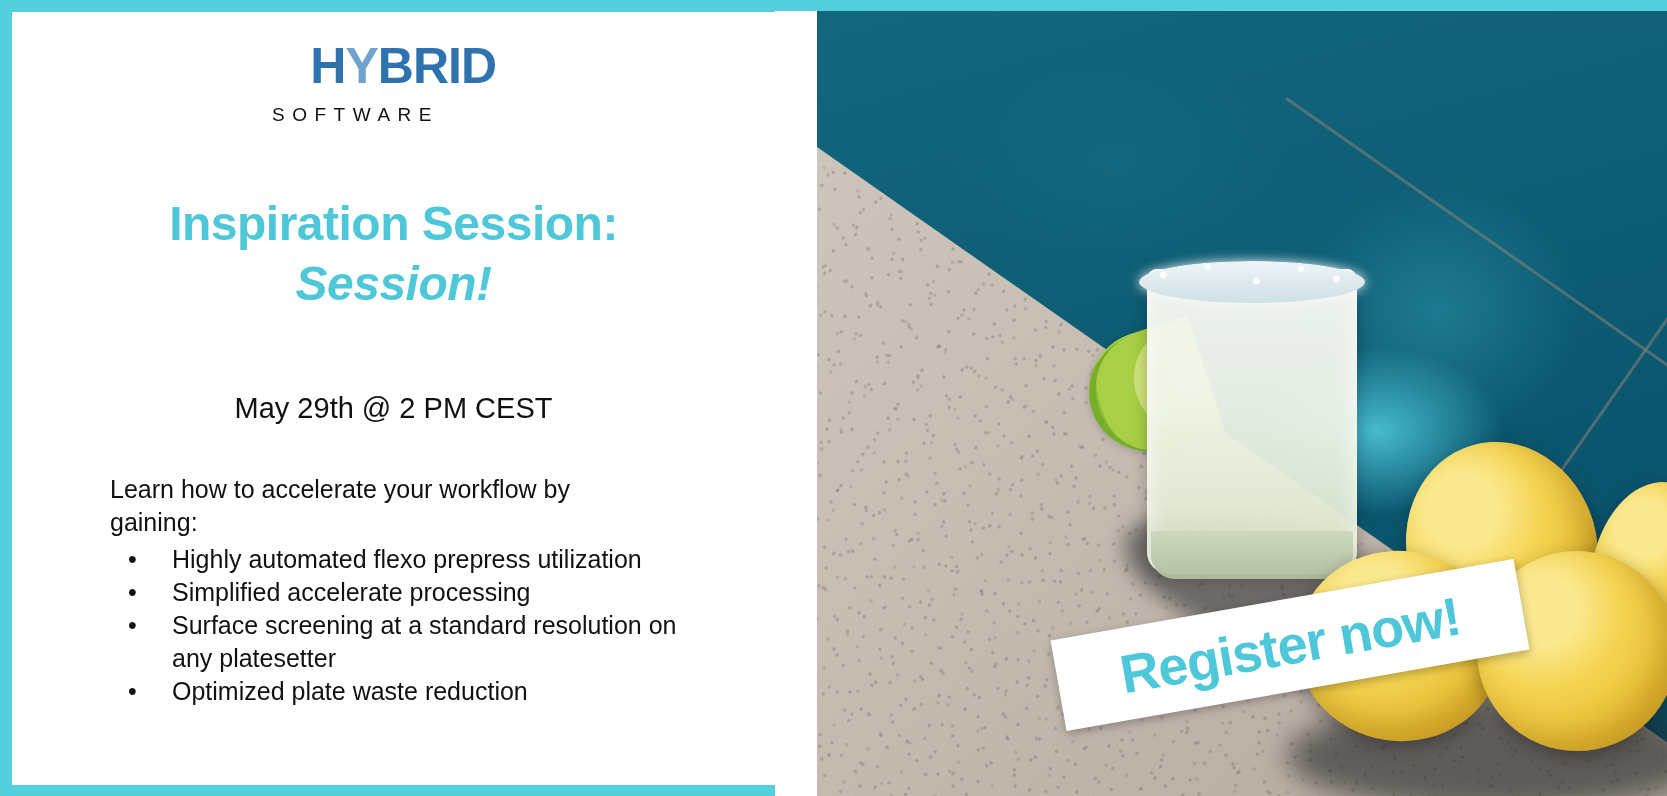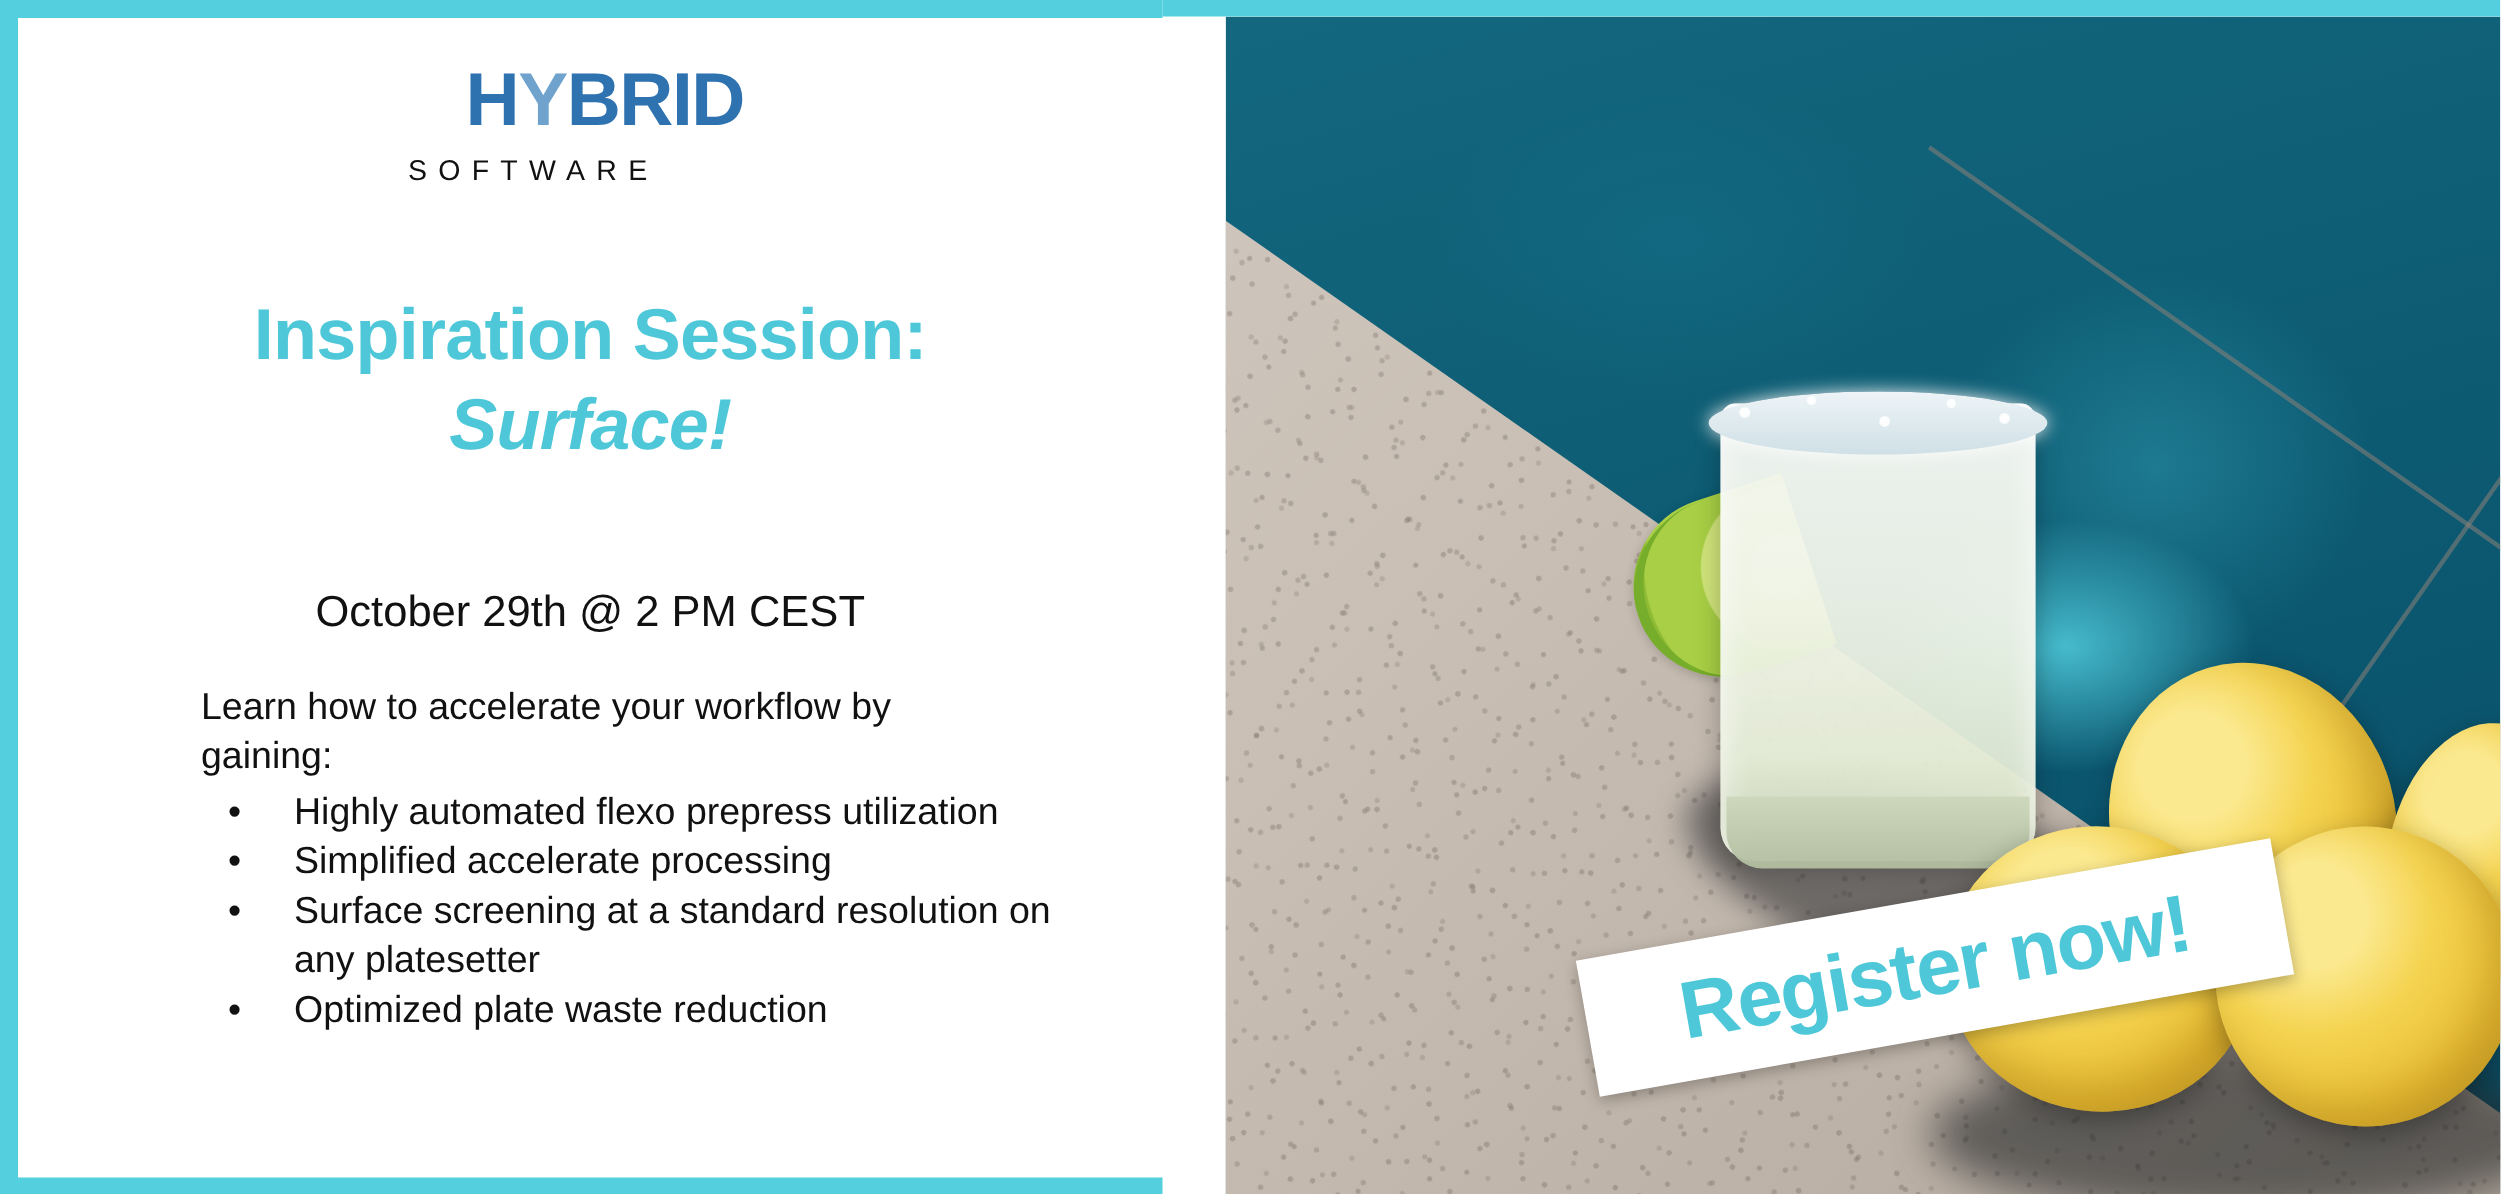--- a/index.html
+++ b/index.html
@@ -21,21 +21,21 @@
   .logo-word .ltr-y{color:#6fa3cd;}
   .logo-sub{font-family:"Liberation Sans",sans-serif;font-size:19px;letter-spacing:7.5px;color:#111111;line-height:22px;margin-top:12px;margin-left:6px;}
 
   .title-block{position:absolute;left:0;top:148px;width:763px;text-align:center;}
   .title-line1{font-size:48px;font-weight:bold;color:#4ec8d8;line-height:58px;letter-spacing:-0.5px;margin-top:35px;}
   .title-line2{font-size:48px;font-weight:bold;font-style:italic;color:#4ec8d8;line-height:62px;letter-spacing:-0.5px;}
 
   .subtitle{position:absolute;left:0;top:322px;width:763px;text-align:center;font-size:32px;font-weight:bold;color:#000000;line-height:40px;}
   .datetime{position:absolute;left:0;top:377px;width:763px;text-align:center;font-size:29px;color:#111111;line-height:38px;font-weight:normal;}
 
-  .body-copy{position:absolute;left:98px;top:443px;width:600px;margin-left:24px;}
+  .body-copy{position:absolute;left:98px;top:461px;width:600px;}
   .lead{font-size:25px;color:#111111;line-height:33px;max-width:500px;}
   .bullets{list-style:none;margin:4px 0 0 0;padding:0;}
   .bullets li{position:relative;font-size:25px;color:#111111;line-height:33px;padding-left:62px;margin-bottom:0px;}
   .bullets li .dot{position:absolute;left:18px;top:0;font-size:25px;line-height:33px;}
 
   
   .photo{position:absolute;left:817px;top:11px;width:850px;height:785px;overflow:hidden;z-index:3;}
   .photo-gap{position:absolute;left:775px;top:11px;width:42px;height:785px;background:#ffffff;z-index:5;}
 
   .pool{position:absolute;left:0;top:0;width:850px;height:785px;
@@ -151,24 +151,24 @@
 
   <div class="left-panel">
 
     <div class="logo">
       <div class="logo-word"><span>H</span><span class="ltr-y">Y</span><span>BRID</span></div>
       <div class="logo-sub">SOFTWARE</div>
     </div>
 
     <div class="title-block">
       <div class="title-line1">Inspiration Session:</div>
-      <div class="title-line2">Surface!</div>
+      <div class="title-line2">Session!</div>
     </div>
 
-    <div class="datetime">October 29th @ 2 PM CEST</div>
+    <div class="datetime">May 29th @ 2 PM CEST</div>
 
     <div class="body-copy">
       <div class="lead">Learn how to accelerate your workflow by gaining:</div>
       <ul class="bullets">
         <li><span class="dot">•</span><span>Highly automated flexo prepress utilization</span></li>
         <li><span class="dot">•</span><span>Simplified accelerate processing</span></li>
         <li><span class="dot">•</span><span>Surface screening at a standard resolution on any platesetter</span></li>
         <li><span class="dot">•</span><span>Optimized plate waste reduction</span></li>
       </ul>
     </div>

